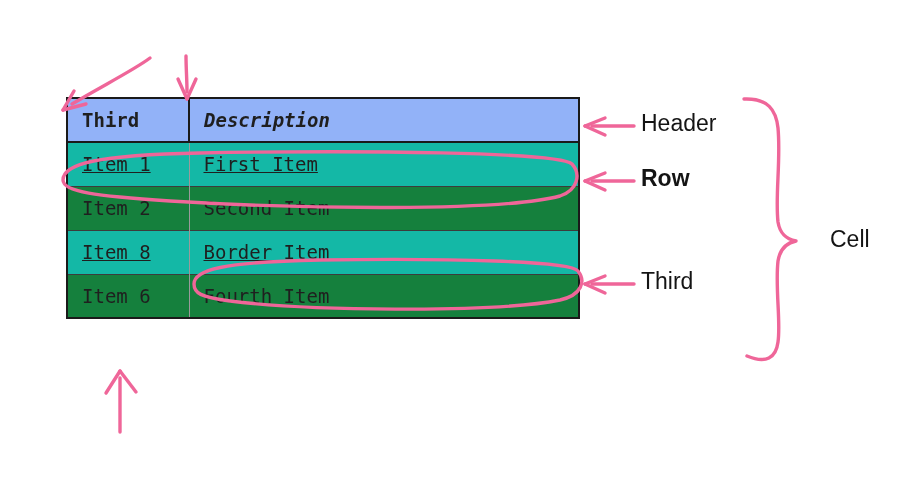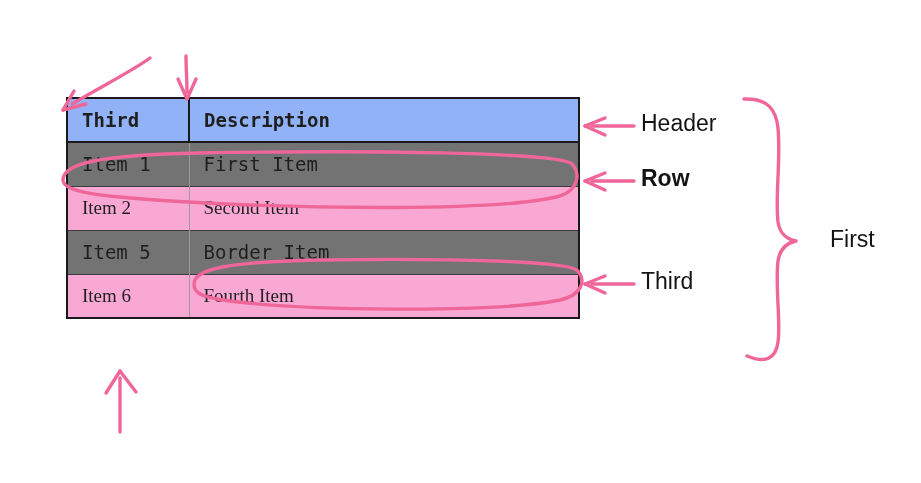--- a/index.html
+++ b/index.html
@@ -56,29 +56,30 @@
   table.data-table th:last-child,
   table.data-table td:last-child  { width: 390px; }
 
   table.data-table thead th {
     background: #92b2f8;
     font-weight: bold;
     border-bottom: 2px solid #1a1a1a;
   }
   table.data-table thead th + th {
     border-left: 2px solid #1a1a1a;
+    font-style: italic;
   }
   table.data-table tbody td {
     border-top: 1px solid #3c3c3c;
   }
   table.data-table tbody td + td {
     border-left: 1px solid #9a9a9a;
   }
-  table.data-table tbody tr.row-odd  td { background: #737373; }
-  table.data-table tbody tr.row-even td { background: #f9a8d4; font-family: Liberation Serif, serif; }
+  table.data-table tbody tr.row-odd  td { background: #14b8a6; text-decoration: underline; }
+  table.data-table tbody tr.row-even td { background: #15803d; }
 
   
   .callout {
     position: absolute;
     font-family: "Liberation Sans", sans-serif;
     font-size: 23px;
     color: #141414;
     white-space: nowrap;
     z-index: 6;
   }
@@ -105,21 +106,21 @@
       <tbody>
         <tr class="row-odd">
           <td>Item 1</td>
           <td>First Item</td>
         </tr>
         <tr class="row-even">
           <td>Item 2</td>
           <td>Second Item</td>
         </tr>
         <tr class="row-odd">
-          <td>Item 5</td>
+          <td>Item 8</td>
           <td>Border Item</td>
         </tr>
         <tr class="row-even">
           <td>Item 6</td>
           <td>Fourth Item</td>
         </tr>
       </tbody>
     </table>
   </div>
 
@@ -192,16 +193,16 @@
     </g>
   </svg>
 
 
   <div class="callout" id="label-header">Header</div>
 
   <div class="callout" id="label-row">Row</div>
 
   <div class="callout" id="label-cell">Third</div>
 
-  <div class="callout" id="label-table">First</div>
+  <div class="callout" id="label-table">Cell</div>
 
 
 </div>
 
 </body></html>

